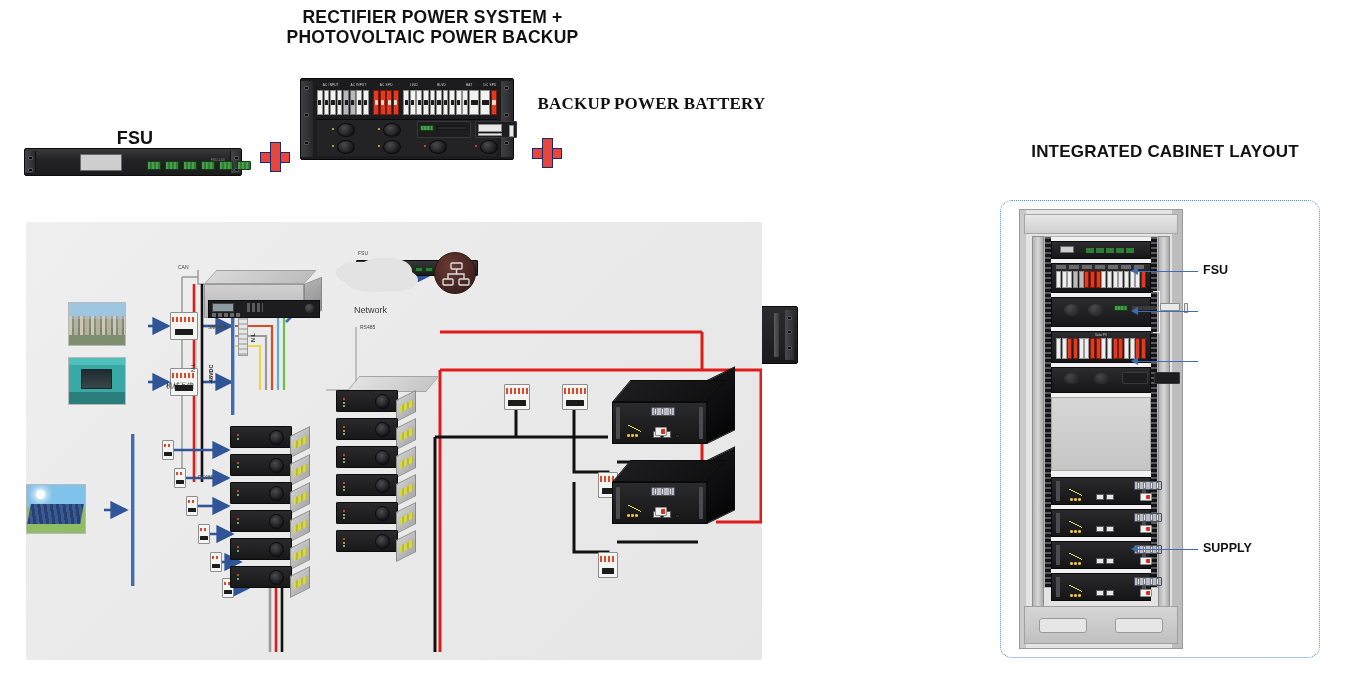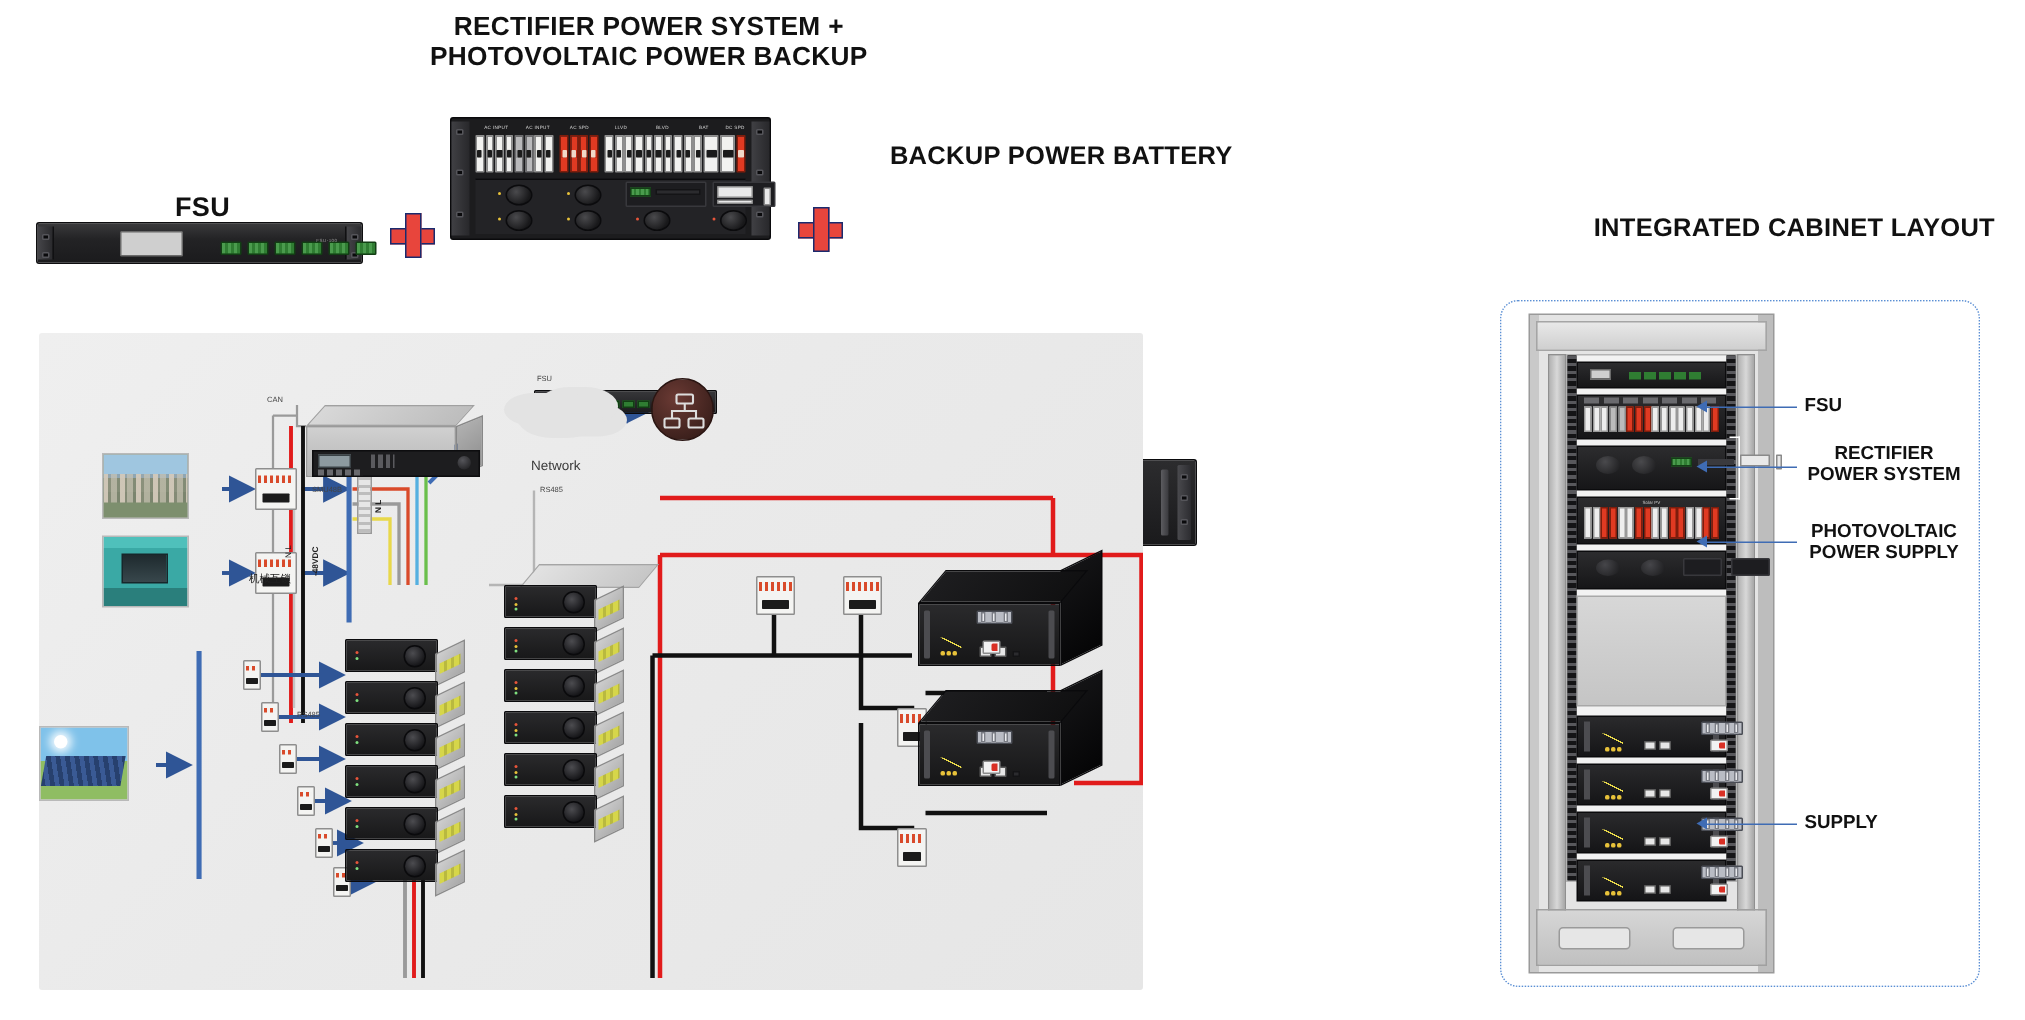--- a/index.html
+++ b/index.html
@@ -16,22 +16,22 @@
   
   .heading {
     font-weight:bold;
     color:#111;
     text-align:center;
     line-height:1.12;
     letter-spacing:0.2px;
   }
   #title-rectifier { left:245px; top:8px; width:375px; font-size:17.5px; }
   #title-fsu       { left:55px;  top:128px; width:160px; font-size:18px; }
-  #title-backup    { left:580px; top:94px; width:255px; font-size:17px; }
-  #title-cabinet   { left:1000px; top:142px; width:330px; font-size:17px; text-align:right; }
+  #title-backup    { left:524px; top:94px; width:255px; font-size:17px;font-family:Liberation Serif, serif; }
+  #title-cabinet   { left:1000px; top:142px; width:330px; font-size:17px; text-align:center; }
 
   
   .plus { width:30px; height:30px; }
   .plus .bar {
     position:absolute; background:#e8453c; border:1.6px solid #1a2a6e;
   }
   .plus .bar.h { left:0; top:10px; width:30px; height:11px; }
   .plus .bar.v { left:10px; top:0; width:11px; height:30px; }
   #plus-1 { left:260px; top:142px; }
   #plus-2 { left:532px; top:138px; }
@@ -1086,24 +1086,20 @@
     </div>
   </div>
 
   <div class="leader" style="left:135px; top:70px; width:62px;"></div>
   <div class="leader-arrow arrow-left" style="left:130px; top:66px;"></div>
   <div class="cab-anno" style="left:202px; top:62px;">FSU</div>
 
   <div class="brace" style="left:152px; top:90px; height:42px;"></div>
   <div class="leader" style="left:135px; top:110px; width:62px;"></div>
   <div class="leader-arrow arrow-left" style="left:130px; top:106px;"></div>
-  <div class="cab-anno" style="left:180px; top:94px; text-align:center; width:150px;">RECTIFIER
-POWER SYSTEM</div>
 
   <div class="leader" style="left:135px; top:160px; width:62px;"></div>
   <div class="leader-arrow arrow-left" style="left:130px; top:156px;"></div>
-  <div class="cab-anno" style="left:180px; top:146px; text-align:center; width:150px;">PHOTOVOLTAIC
-POWER SUPPLY</div>
 
   <div class="leader" style="left:135px; top:348px; width:62px;"></div>
   <div class="leader-arrow arrow-left" style="left:130px; top:344px;"></div>
   <div class="cab-anno" style="left:202px; top:340px;">SUPPLY</div>
 </div>
 
 </body></html>

